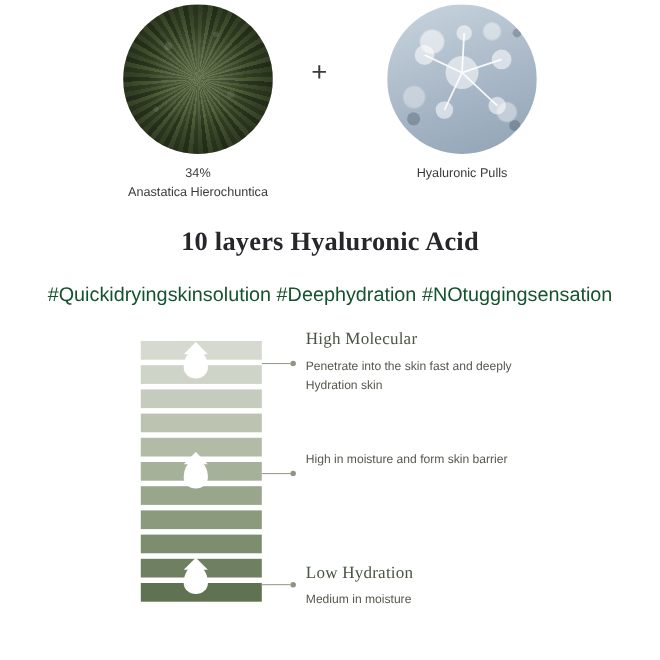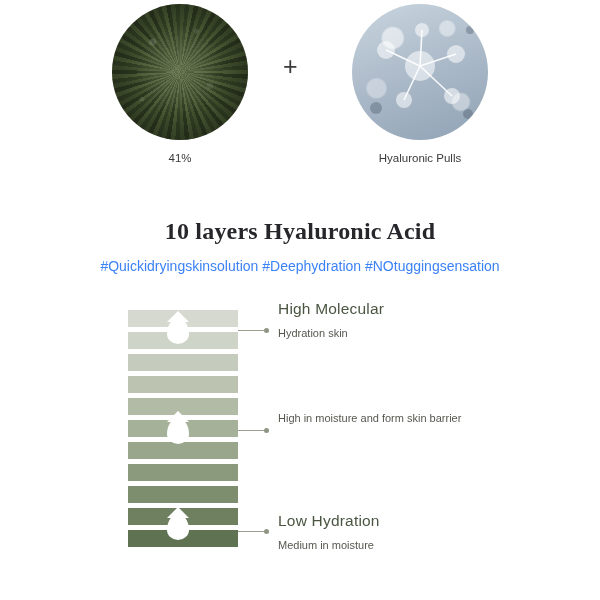--- a/index.html
+++ b/index.html
@@ -83,36 +83,36 @@
     left: 283px;
     top: 52px;
     font-size: 25px;
     color: #3a3a3a;
     font-family: "Liberation Sans", sans-serif;
   }
 
   
   .headline {
     position: absolute;
-    top: 218px; left: 0;
+    top: 207px; left: 0;
     width: 600px;
     text-align: center;
     font-family: "Liberation Serif", serif;
     font-weight: bold;
     font-size: 24px;
     color: #26262b;
     letter-spacing: 0.2px;
   }
   .hashtags {
     position: absolute;
     top: 258px; left: 0;
     width: 600px;
     text-align: center;
-    font-size: 14px;
-    color: #3b82f6;
+    font-size: 18px;
+    color: #14532d;
   }
 
   
   .layers {
     position: absolute;
     left: 128px;
     top: 310px;
     width: 110px;
   }
   .layer {
@@ -151,21 +151,21 @@
   }
   .dot {
     position: absolute;
     width: 5px; height: 5px;
     border-radius: 50%;
     background: #8e9583;
   }
 
   .blurb { position: absolute; left: 278px; width: 300px; }
   .blurb-title {
-    font-family: Liberation Sans, sans-serif;
+    font-family: Liberation Serif, serif;
     font-size: 15.5px;
     color: #4a5642;
     margin-bottom: 7px;
     letter-spacing: .2px;
   }
   .blurb-body {
     font-size: 11px;
     line-height: 1.6;
     color: #55584f;
   }
@@ -173,21 +173,22 @@
 </head>
 <body>
 
 <div class="page">
 
   <div class="ingredients">
 
     <div class="ing left">
       <div class="circle plant"></div>
       <div class="ing-caption">
-        <div>41%</div>
+        <div>34%</div>
+        <div>Anastatica Hierochuntica</div>
       </div>
     </div>
 
     <div class="plus">+</div>
 
     <div class="ing right">
       <div class="circle water">
         <svg class="mol" viewBox="0 0 136 136">
           <g stroke="#ffffff" stroke-width="1.6" opacity="0.9" fill="none">
             <line x1="68" y1="62" x2="34" y2="46"></line>
@@ -240,20 +241,21 @@
 
   <div class="connector" style="left:238px; top:330px; width:26px;"></div>
   <div class="dot" style="left:264px; top:328px;"></div>
   <div class="connector" style="left:238px; top:430px; width:26px;"></div>
   <div class="dot" style="left:264px; top:428px;"></div>
   <div class="connector" style="left:238px; top:531px; width:26px;"></div>
   <div class="dot" style="left:264px; top:529px;"></div>
 
   <div class="blurb" style="top:300px;">
     <div class="blurb-title">High Molecular</div>
+    <div class="blurb-body">Penetrate into the skin fast and deeply</div>
     <div class="blurb-body">Hydration skin</div>
   </div>
 
   <div class="blurb" style="top:410px;">
     <div class="blurb-body">High in moisture and form skin barrier</div>
   </div>
 
   <div class="blurb" style="top:512px;">
     <div class="blurb-title">Low Hydration</div>
     <div class="blurb-body">Medium in moisture</div>

